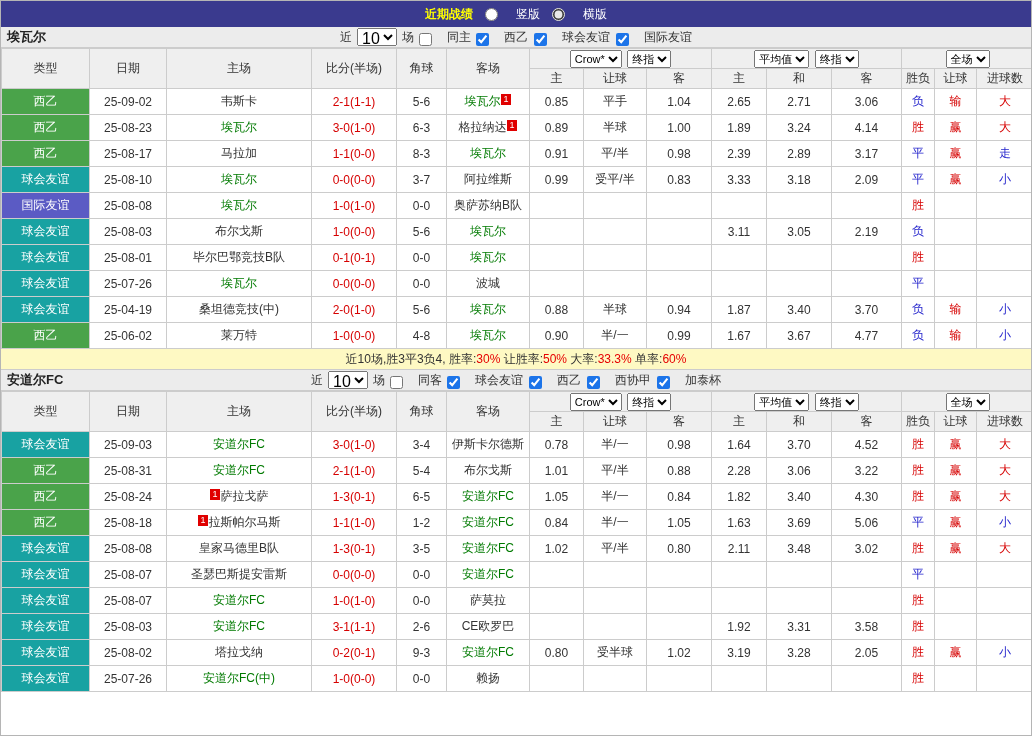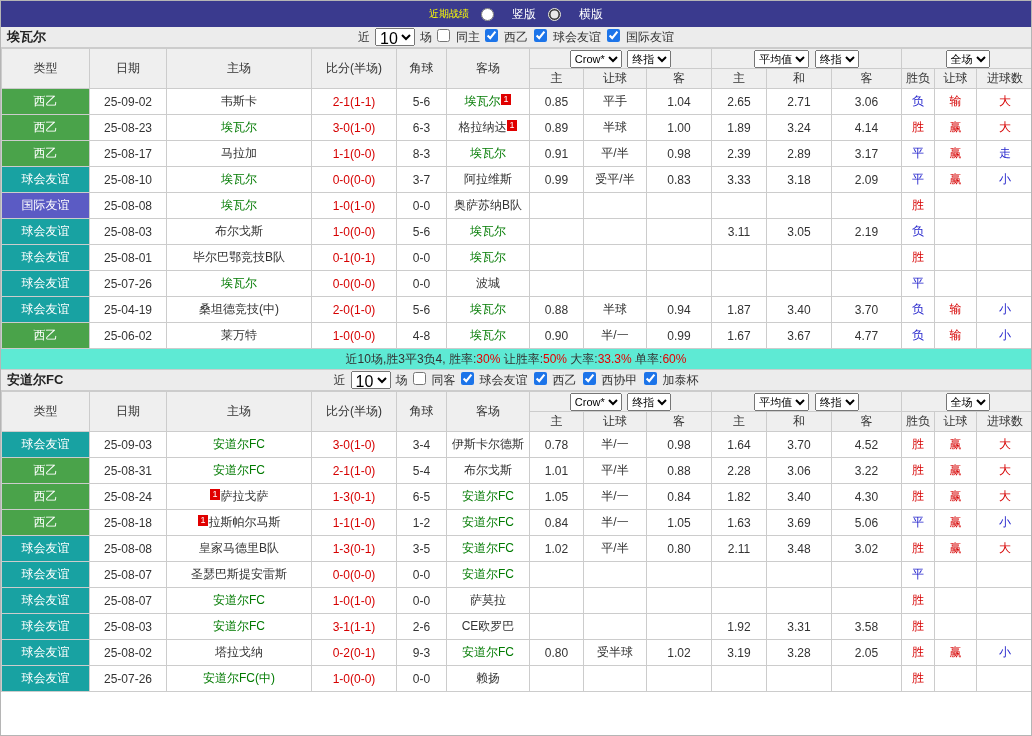--- a/index.html
+++ b/index.html
@@ -2,30 +2,30 @@
 <html><head>
 <meta charset="utf-8">
 <style>
   *{margin:0;padding:0;box-sizing:border-box}
   html,body{width:1032px;height:736px}
   body{font-family:"Liberation Sans","DejaVu Sans",sans-serif;font-size:12px;color:#333;background:#fff}
   .wrap{width:1032px;height:736px;border:1px solid #b5b5b5;overflow:hidden;background:#fff}
 
   
   .topbar{height:26px;background:#3a3a8e;display:flex;align-items:center;justify-content:center;gap:12px}
-  .topbar .title{color:#ffff00;font-weight:normal;font-size:10px}
+  .topbar .title{color:#ffff00;font-weight:bold;font-size:12px}
   .topbar label{display:inline-flex;align-items:center;gap:18px;color:#fff;font-size:12px;cursor:pointer}
   .topbar input[type=radio]{accent-color:#e8e8e8}
 
   
   .secbar{height:21px;background:#ececec;border-bottom:1px solid #ccc;display:flex;align-items:center;position:relative}
   .secbar .team{position:absolute;left:6px;font-size:13px;font-weight:bold;color:#222}
   .filters{margin:0 auto;display:flex;align-items:center;gap:5px;font-size:12px}
   .filters .cnt{font-size:16px;height:18px}
-  .filters label.cb{display:inline-flex;align-items:flex-start;gap:6px;cursor:pointer}
+  .filters label.cb{display:inline-flex;align-items:flex-end;gap:15px;cursor:pointer}
   .filters input[type=checkbox]{accent-color:#1c74e9;width:13px;height:13px}
   .lgs{display:inline-flex;align-items:center;gap:6px}
 
   
   table{width:1032px;border-collapse:collapse;table-layout:fixed}
   th,td{border:1px solid #ccc;text-align:center;overflow:hidden;white-space:nowrap;font-size:12px}
   thead th{background:#efefef;font-weight:normal;height:20px;color:#333}
   thead select{font-size:11px;height:18px;margin:0 1px}
   tbody td{height:26px;background:#fff}
 
@@ -37,21 +37,21 @@
   .score{color:#d60000}
   .green{color:#007a00}
   .red{color:#d60000}
   .blue{color:#2323cc}
   td.res{color:#2323cc}
   td.res.red{color:#d60000}
 
   .rank{display:inline-block;background:#e00000;color:#fff;font-style:normal;font-size:9px;line-height:11px;height:11px;padding:0 2px;vertical-align:top;margin:1px 1px 0}
   .rank:empty{display:none}
 
-  .summary{height:21px;line-height:20px;text-align:center;border-bottom:1px solid #ccc;background:#5eead4;font-size:12px;color:#333}
+  .summary{height:21px;line-height:20px;text-align:center;border-bottom:1px solid #ccc;background:#fef9c3;font-size:12px;color:#333}
   .summary .r{color:#e60000}
 </style>
 </head>
 <body>
 
 <div class="wrap">
 
   <div class="topbar">
     <span class="title">近期战绩</span>
     <label>

